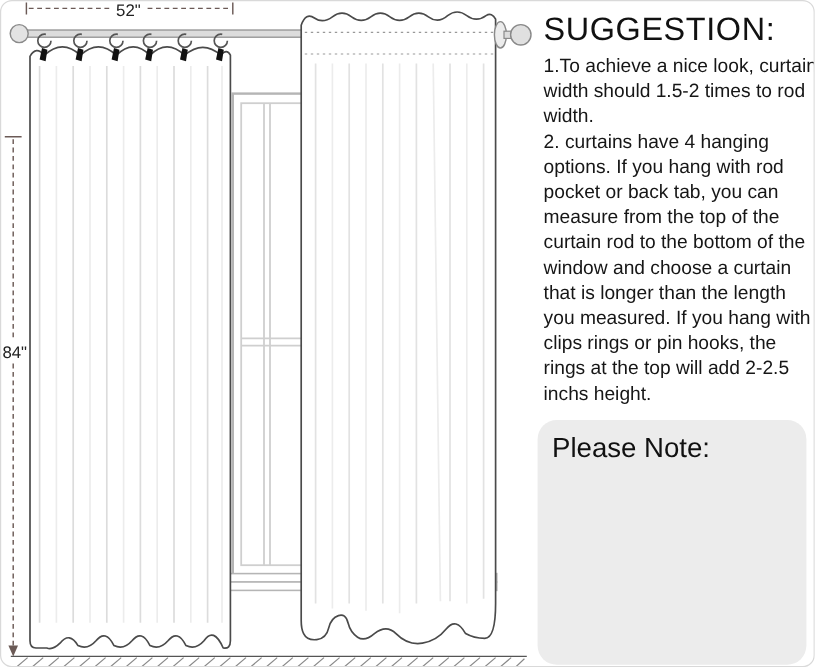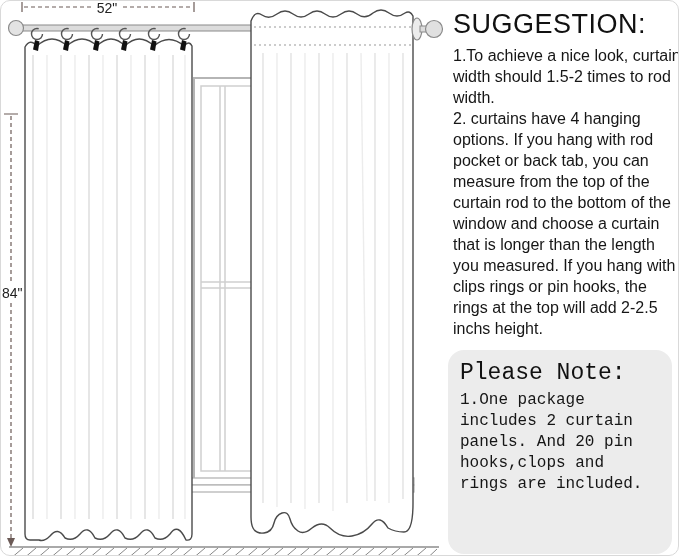--- a/index.html
+++ b/index.html
@@ -9,21 +9,21 @@
     font-family:"Liberation Sans", sans-serif;color:#151515;
   }
   .diagram-svg{position:absolute;left:0;top:0;}
   .text-col{position:absolute;left:452px;top:6px;width:228px;}
   .suggestion-title{
     font-size:27px;font-weight:400;letter-spacing:0.5px;margin:2px 0 5px 0;color:#111;
   }
   .body-text{font-size:16px;line-height:21px;margin:0;color:#161616;}
   .note-box{
     position:absolute;left:447px;top:349px;width:224px;height:204px;
-    background:#ececec;border-radius:16px;padding:8px 12px;box-sizing:border-box;font-family:Liberation Mono, monospace;
+    background:#ececec;border-radius:16px;padding:8px 12px;box-sizing:border-box;
   }
   .note-title{font-size:23px;font-weight:400;margin:2px 0 4px 0;color:#111;}
 </style>
 </head>
 <body>
 
 <div class="canvas">
 
   <svg class="diagram-svg" width="450" height="556" viewBox="0 0 450 556">
 
@@ -175,16 +175,15 @@
   </svg>
 
   <div class="text-col">
     <h1 class="suggestion-title">SUGGESTION:</h1>
     <p class="body-text">1.To achieve a nice look, curtain width should 1.5-2 times to rod width.</p>
     <p class="body-text">2. curtains have 4 hanging options. If you hang with rod pocket or back tab, you can measure from the top of the curtain rod to the bottom of the window and choose a curtain that is longer than the length you measured. If you hang with clips rings or pin hooks, the rings at the top will add 2-2.5 inchs height.</p>
   </div>
 
   <div class="note-box">
     <h2 class="note-title">Please Note:</h2>
-    <p class="body-text">1.One package includes 2 curtain panels. And 20 pin hooks,clops and rings are included.</p>
   </div>
 
 </div>
 
 </body></html>

